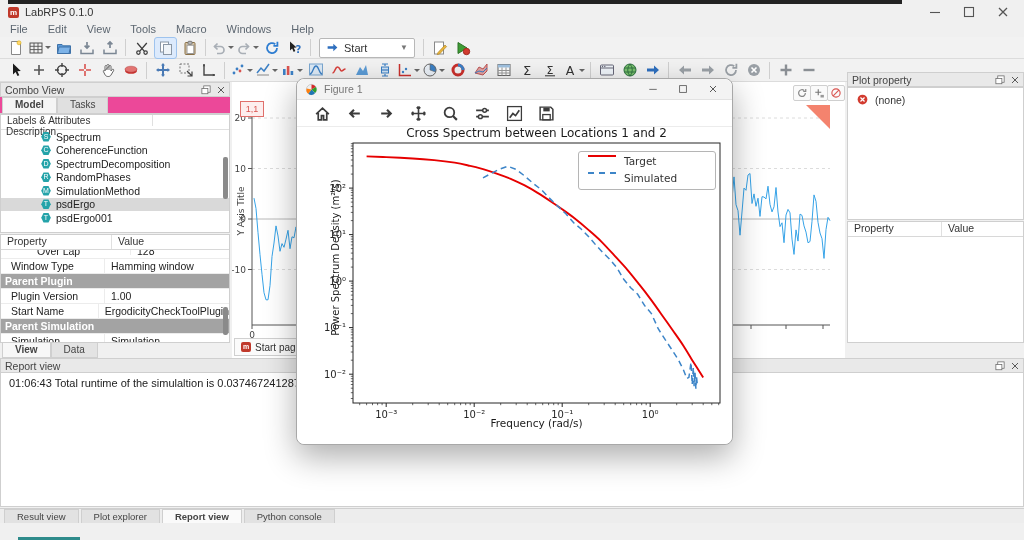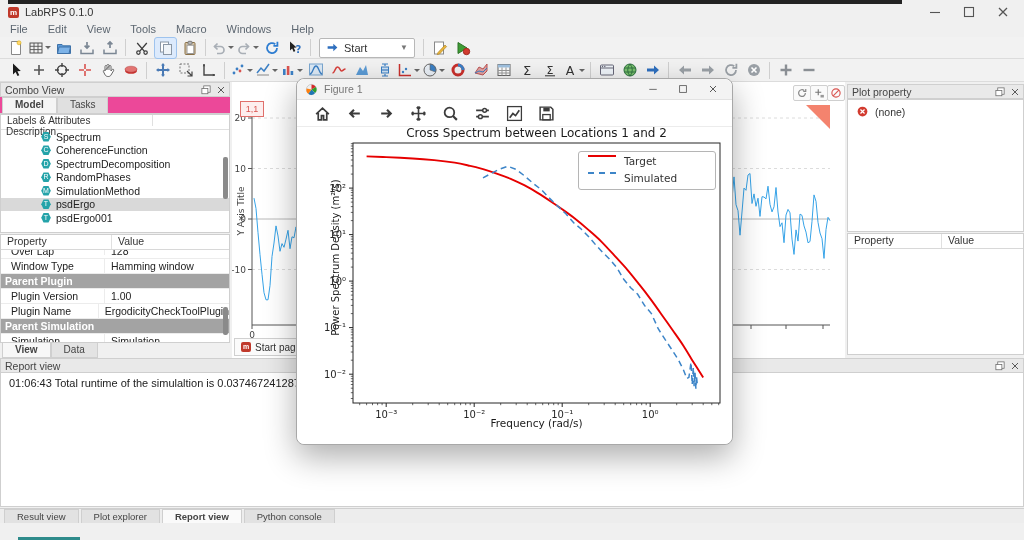--- a/index.html
+++ b/index.html
@@ -57,42 +57,42 @@
 
   #prop-table{position:relative;height:107px;background:#fff;border:1px solid #cfcfcf;overflow:hidden;margin-top:1px;}
   .pt-header{display:flex;height:14px;border-bottom:1px solid #d8d8d8;font-size:10.5px;color:#333;}
   .pt-header .c1{width:104px;padding-left:6px;border-right:1px solid #e0e0e0;}
   .pt-header .c2{padding-left:6px;}
   .pt-row{display:flex;height:14px;border-bottom:1px solid #ececec;font-size:10.5px;color:#222;align-items:center;}
   .pt-row .c1{width:104px;padding-left:10px;border-right:1px solid #ececec;box-sizing:border-box;height:100%;display:flex;align-items:center;}
   .pt-row .c2{padding-left:6px;white-space:nowrap;}
   .pt-row.group{background:#a3a3a3;color:#fff;font-weight:bold;}
   .pt-row.group .c1{border-right:none;padding-left:4px;}
-  .pt-row.clipped{height:8px;overflow:hidden;}
+  .pt-row.clipped{height:8px;overflow:hidden;padding-left:26px;}
   .pt-row.clipped .c1,.pt-row.clipped .c2{margin-top:-7px;}
   .vd-tabs{display:flex;height:15px;padding-left:2px;background:#f0f0f0;}
   .vd-tab{padding:1px 12px;font-size:10px;color:#444;border:1px solid #cfcfcf;border-top:none;background:#e3e3e3;}
   .vd-tab.active{background:#f7f7f7;font-weight:bold;}
 
   
   #mdi{left:232px;top:82px;width:613px;height:276px;background:#fff;overflow:hidden;}
   #cell-badge{left:8px;top:19px;width:22px;height:14px;border:1px solid #e0706c;background:#fdeeee;
               color:#d9534f;font-size:9px;text-align:center;line-height:14px;}
   #mdi-ylabel{left:-26px;top:124px;width:70px;transform:rotate(-90deg);font-size:9px;color:#444;text-align:center;
               font-family:"DejaVu Sans",sans-serif;}
   .mdi-ctl{top:3px;width:16px;height:14px;border:1px solid #cfcfcf;border-radius:2px;background:#fafafa;
            display:flex;align-items:center;justify-content:center;}
   #start-tab{left:2px;top:256px;height:16px;display:flex;align-items:center;gap:4px;background:#fbfbfb;
              border:1px solid #d0d0d0;padding:0 6px;font-size:10px;color:#333;}
   #start-tab .logo{width:10px;height:10px;background:#c0392b;border-radius:2px;color:#fff;font-size:7px;
                    line-height:10px;text-align:center;font-weight:bold;}
   #start-tab .tab-close{color:#888;font-size:9px;margin-left:2px;}
 
   
-  #plot-dock{left:847px;top:84px;width:177px;height:270px;}
+  #plot-dock{left:847px;top:72px;width:177px;height:270px;}
   #pp-list{position:relative;height:131px;background:#fff;border:1px solid #cfcfcf;}
   .pp-item{display:flex;align-items:center;gap:6px;padding:5px 0 0 8px;font-size:10.5px;color:#333;}
   #pp-table{position:relative;height:120px;background:#fff;border:1px solid #cfcfcf;margin-top:1px;}
   #pp-table .pt-header .c1{width:87px;}
 
   
   #report-dock{left:0;top:358px;width:1024px;height:150px;}
   #report-content{height:134px;background:#fff;border:1px solid #cfcfcf;border-top:none;
                   padding:4px 0 0 8px;box-sizing:border-box;font-size:11px;color:#222;}
 
@@ -539,21 +539,21 @@
             <span class="c2">Hamming window</span>
           </div>
           <div class="pt-row group">
             <span class="c1">Parent Plugin</span>
           </div>
           <div class="pt-row">
             <span class="c1">Plugin Version</span>
             <span class="c2">1.00</span>
           </div>
           <div class="pt-row">
-            <span class="c1">Plugin Name</span>
+            <span class="c1">Start Name</span>
             <span class="c2">ErgodicityCheckToolPlugin</span>
           </div>
           <div class="pt-row group">
             <span class="c1">Parent Simulation</span>
           </div>
           <div class="pt-row">
             <span class="c1">Simulation</span>
             <span class="c2">Simulation</span>
           </div>
         </div>

